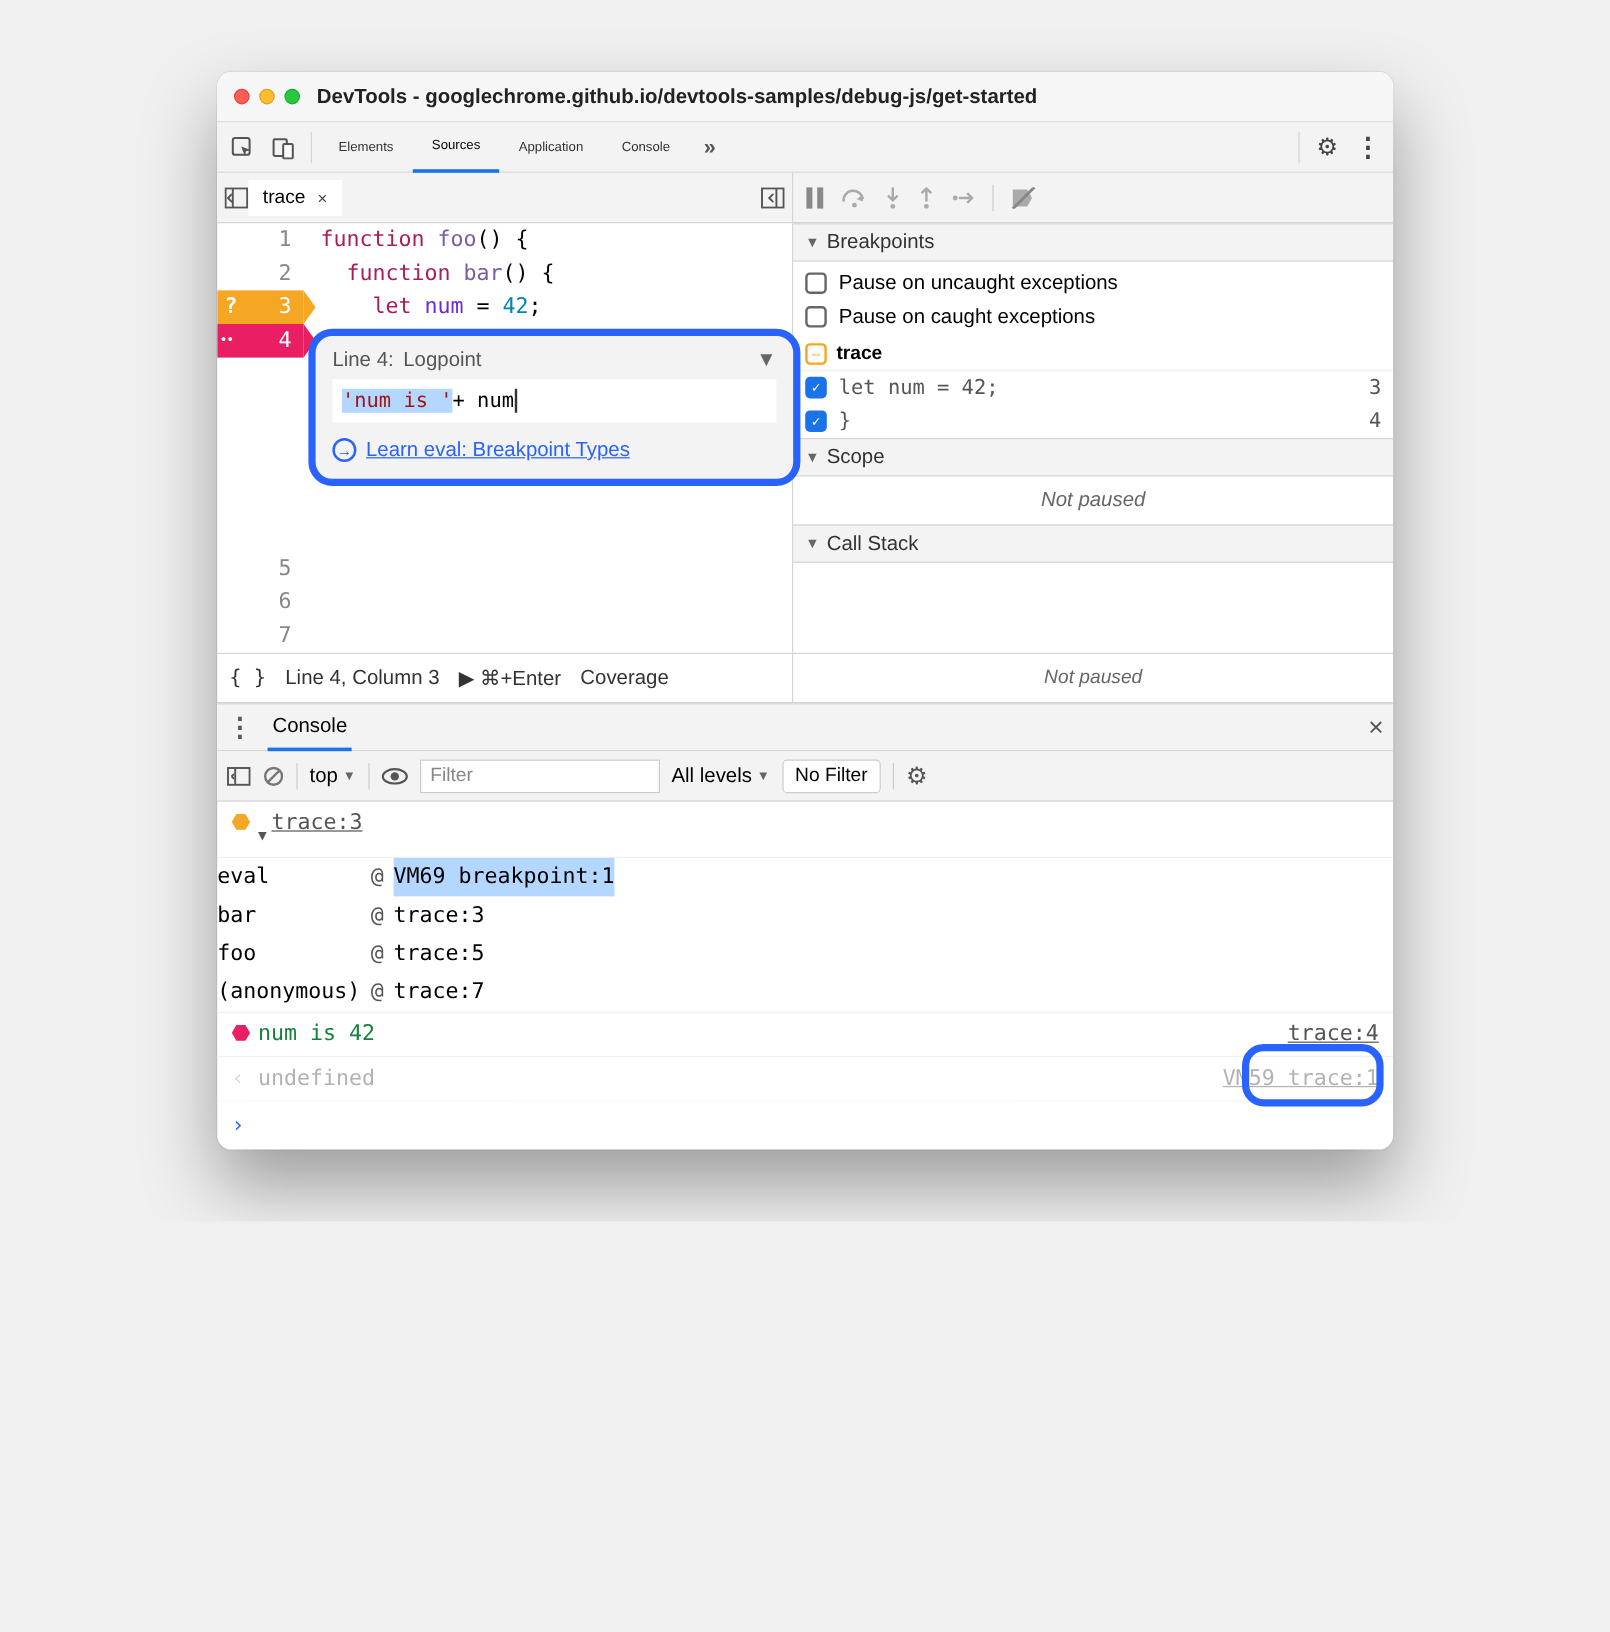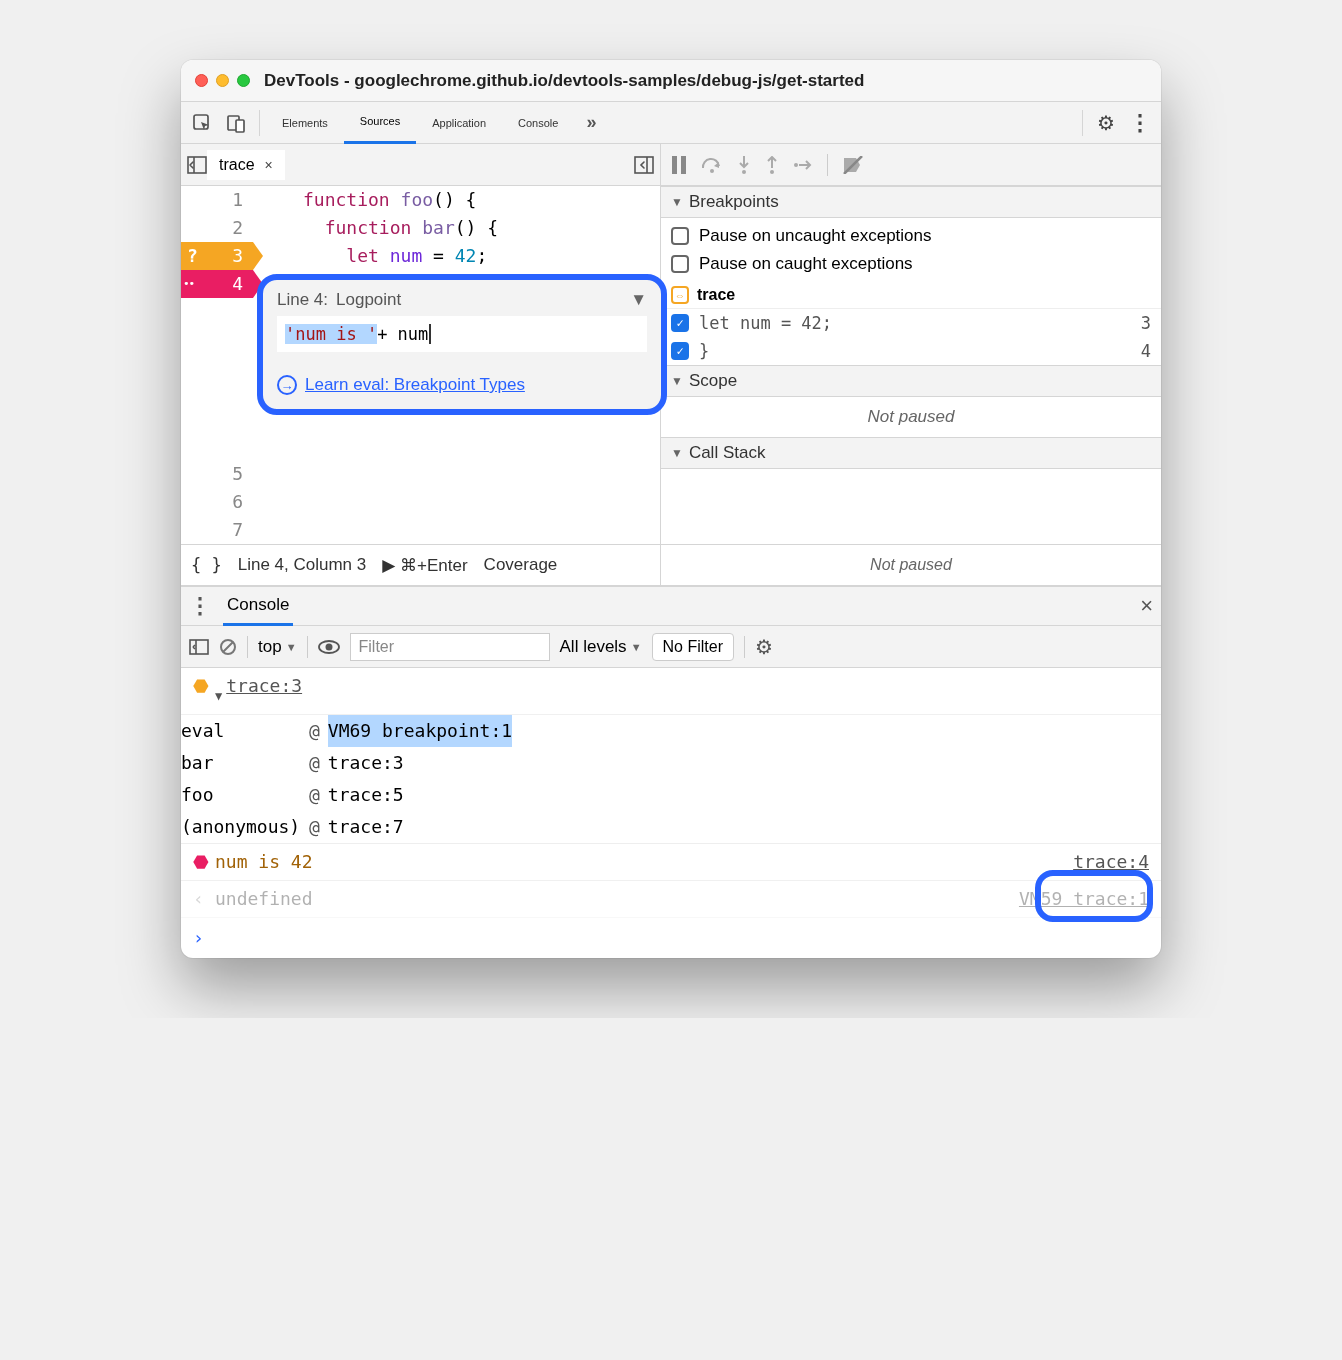--- a/index.html
+++ b/index.html
@@ -50,33 +50,33 @@
   .gl.bp-pink { background:#e91e63; color:#fff;}
   .gl.bp-orange::after, .gl.bp-pink::after {
     content:""; position:absolute; right:-10px; top:0; width:0; height:0;
     border-top:14px solid transparent; border-bottom:14px solid transparent;
   }
   .gl.bp-orange::after { border-left:10px solid #f5a623; }
   .gl.bp-pink::after { border-left:10px solid #e91e63; }
   .bp-orange::before{content:"?"; position:absolute; left:6px; color:#fff; font-weight:bold;}
   .bp-pink::before{content:"••"; position:absolute; left:2px; color:#fff; font-size:11px; letter-spacing:-1px;}
   .codetext { flex:1; padding-left:14px;}
-  .codetext .cl { height:28px; white-space:pre;margin-left:36px;}
+  .codetext .cl { height:28px; white-space:pre;}
   .kw{color:#a71d5d;} .fn{color:#795da3;} .var{color:#6d28d9;} .num{color:#0086b3;}
   
   
   .popup {
     position:absolute; top:88px; left:76px; width:410px;
     border:6px solid #2962ff; border-radius:20px; background:#f3f3f3;
     z-index:10; padding-bottom:12px;
   }
   .popup-h { display:flex; align-items:center; padding:10px 14px 6px; gap:8px; color:#555; font-size:17px;}
   .popup-h .dd { flex:1;}
   .popup-h .caret{color:#666;}
-  .popup-input { margin:0 14px 15px; background:#fff; height:36px; display:flex; align-items:center; padding:0 8px; font-family:Menlo,monospace; font-size:17px;}
+  .popup-input { margin:0 14px 5px; background:#fff; height:36px; display:flex; align-items:center; padding:0 8px; font-family:Menlo,monospace; font-size:17px;}
   .popup-input .hl { background:#b3d7ff;}
   .popup-input .cursor{display:inline-block;width:2px;height:20px;background:#333;vertical-align:middle;margin-left:1px;}
   .popup-link { padding:8px 14px 2px; display:flex; align-items:center; gap:8px;}
   .popup-link a { color:#2962ff; text-decoration:underline; font-size:17px;}
   .circ-arrow{width:20px;height:20px;border:2px solid #2962ff;border-radius:50%;display:flex;align-items:center;justify-content:center;color:#2962ff;font-size:13px;}
   
   
   .statusbar { height:40px; display:flex; align-items:center; padding:0 10px; gap:16px; font-size:17px; color:#333; border-right:1px solid #d5d5d5;}
   .statusbar-row { display:flex; border-top:1px solid #d5d5d5; border-bottom:1px solid #d5d5d5;}
   .statusbar-right{flex:1; display:flex; align-items:center; justify-content:center; font-style:italic; color:#666;}
@@ -389,21 +389,21 @@
           <span class="jslink">trace:5</span>
         </div>
       <div class="stack-row">
           <span class="name">(anonymous)</span>
           <span class="at">@</span> 
           <span class="jslink">trace:7</span>
         </div>
     </div>
     <div class="crow" style="border-top:1px solid #eee;">
       <span class="ico pink">⬣</span>
-      <span class="txt" style="color:#a16207;">num is 42</span>
+      <span class="txt" style="color:#15803d;">num is 42</span>
       <span class="src">trace:4</span>
     </div>
     <div class="crow fade">
       <span class="ico" style="color:#aaa;">‹</span>
       <span class="txt">undefined</span>
       <span class="src">VM59 trace:1</span>
     </div>
     <div class="prompt">›</div>
   </div>
 

